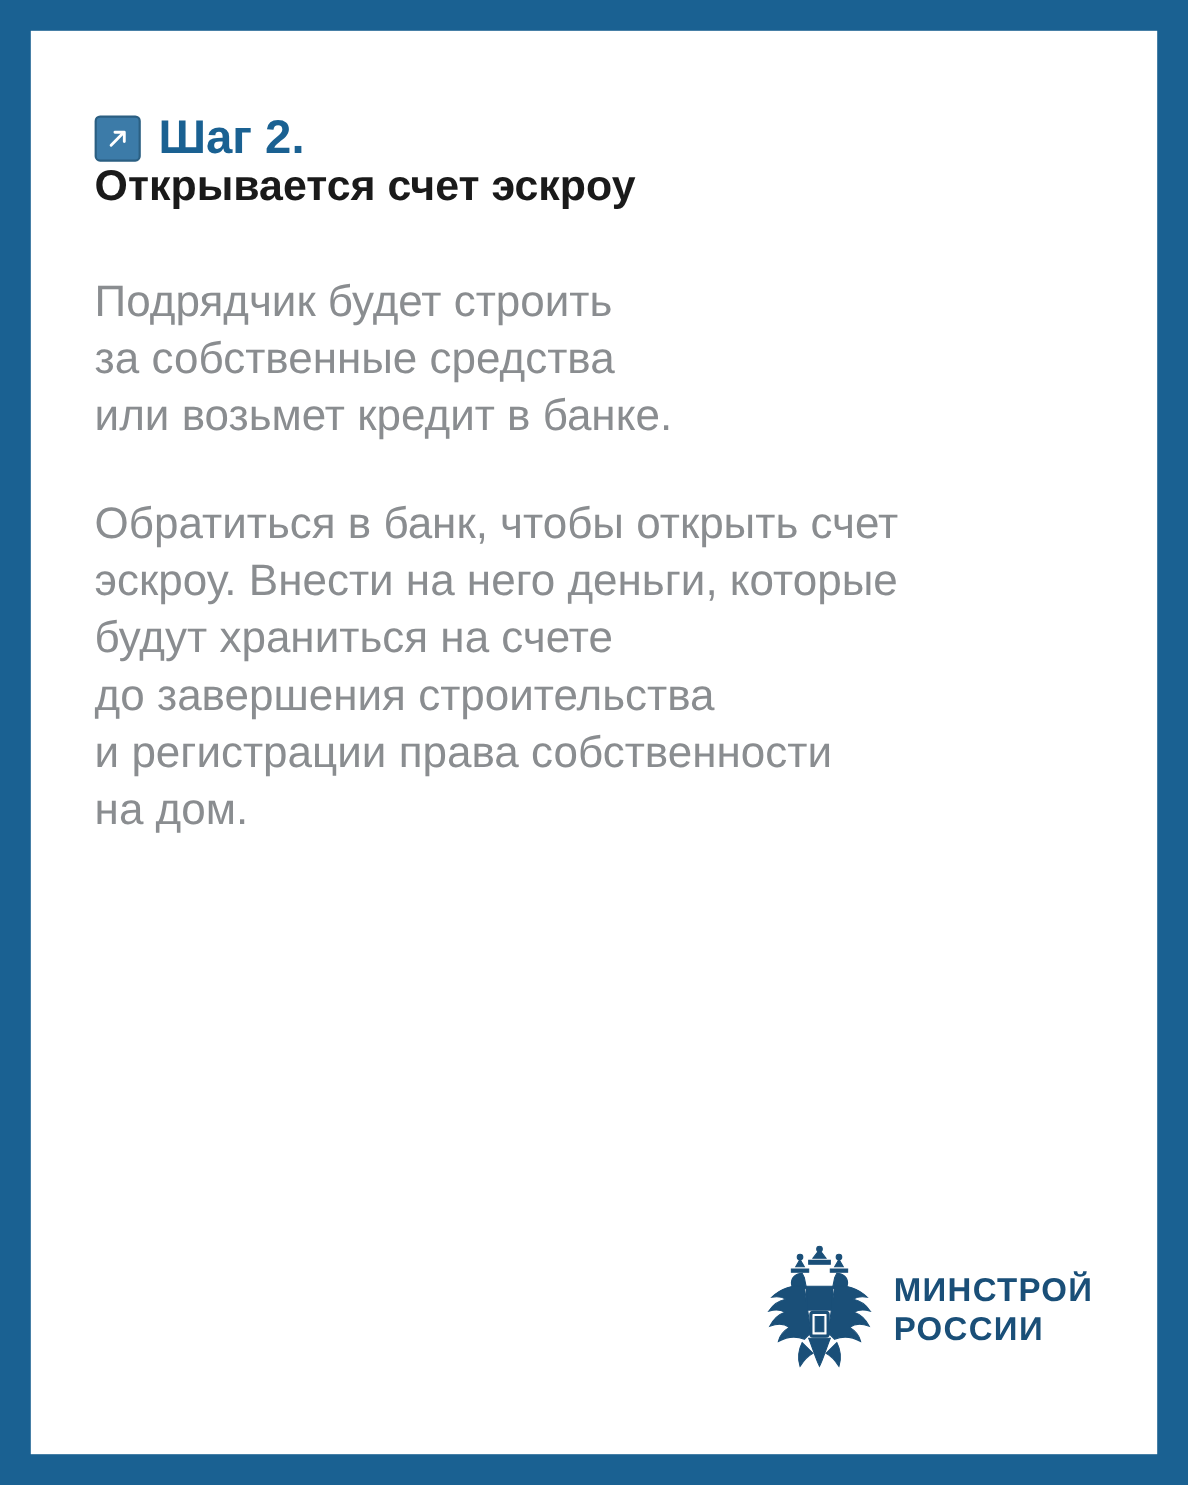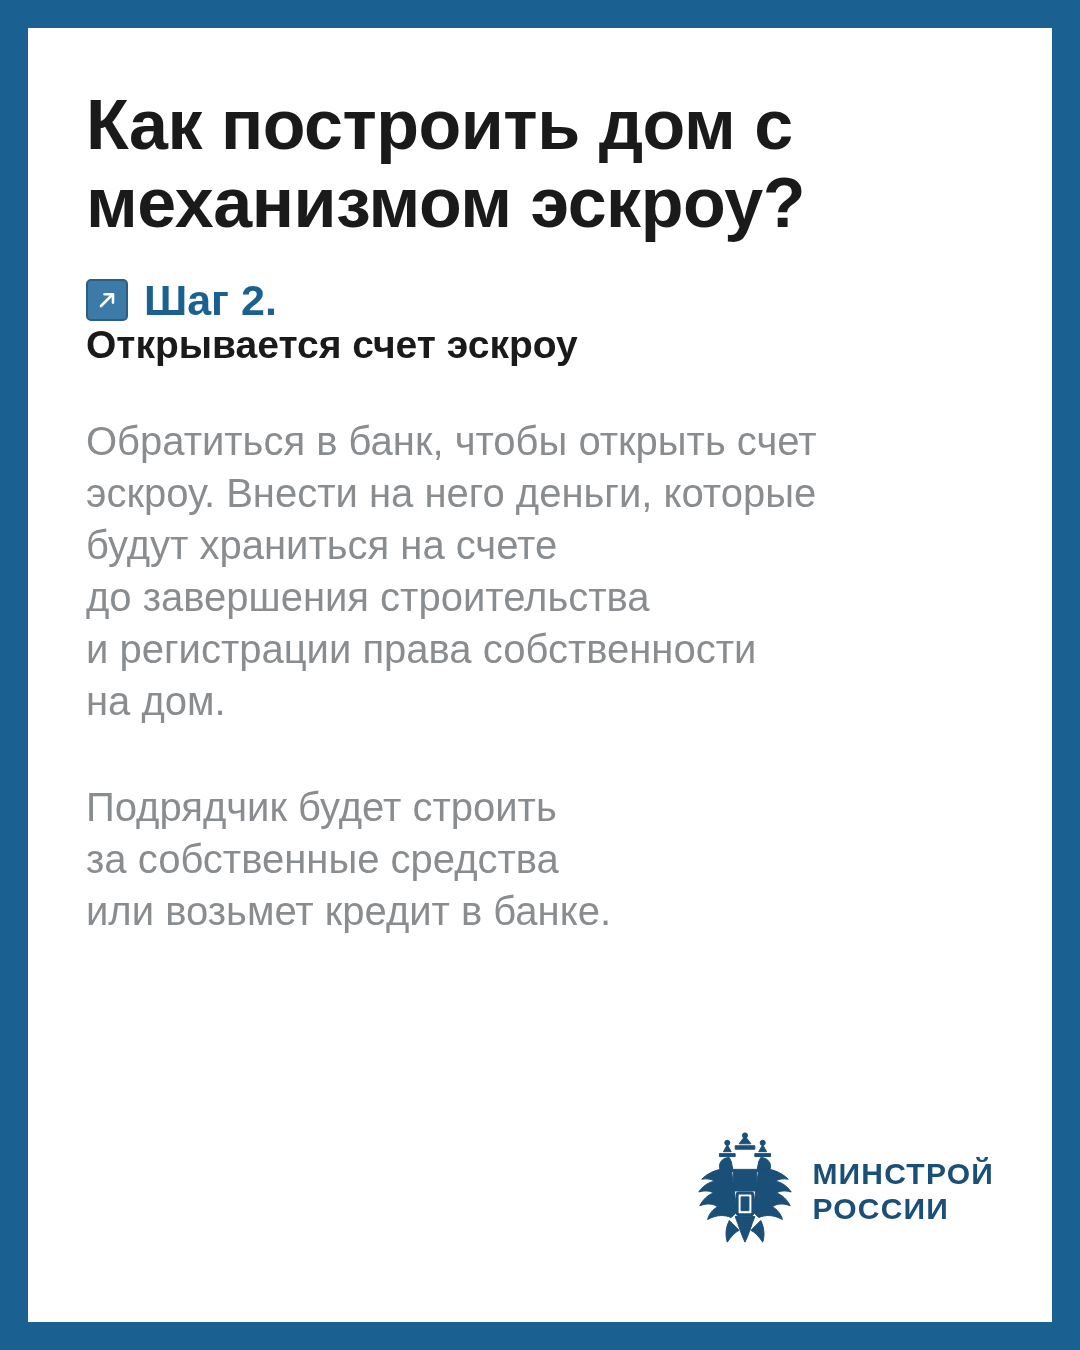--- a/index.html
+++ b/index.html
@@ -94,45 +94,42 @@
     line-height: 1.18;
     letter-spacing: 1.2px;
     white-space: pre-line;
   }
 </style>
 </head>
 <body>
 
 <div class="card">
 
-  <h1 class="title">Как построить дом
-с механизмом
-эскроу?</h1>
 
   <div class="step-row">
     <span class="step-icon">
       <svg width="26" height="26" viewBox="0 0 26 26" aria-hidden="true">
         <path d="M7 19 L18 8" stroke="#ffffff" stroke-width="2.6" stroke-linecap="round" fill="none"></path>
         <path d="M10.5 7.2 L19 7.2 L19 15.6" stroke="#ffffff" stroke-width="2.6" stroke-linecap="round" stroke-linejoin="round" fill="none"></path>
       </svg>
     </span>
     <span class="step-label">Шаг 2.</span>
   </div>
 
   <div class="step-sub">Открывается счет эскроу</div>
 
+  <p class="para second">Подрядчик будет строить
+за собственные средства
+или возьмет кредит в банке.</p>
   <p class="para">Обратиться в банк, чтобы открыть счет
 эскроу. Внести на него деньги, которые
 будут храниться на счете
 до завершения строительства
 и регистрации права собственности
 на дом.</p>
-  <p class="para second">Подрядчик будет строить
-за собственные средства
-или возьмет кредит в банке.</p>
 
   <div class="logo-block">
     <span class="emblem">
       <svg viewBox="0 0 120 120" width="118" height="118" aria-hidden="true">
         <g fill="#1a4f78" stroke="#1a4f78" stroke-width="1">
 
           <path d="M38 20 l4 -7 4 7 z"></path>
           <circle cx="42" cy="11" r="2.6"></circle>
           <path d="M34 22 h16 v3 h-16 z"></path>
           <path d="M74 20 l4 -7 4 7 z"></path>

